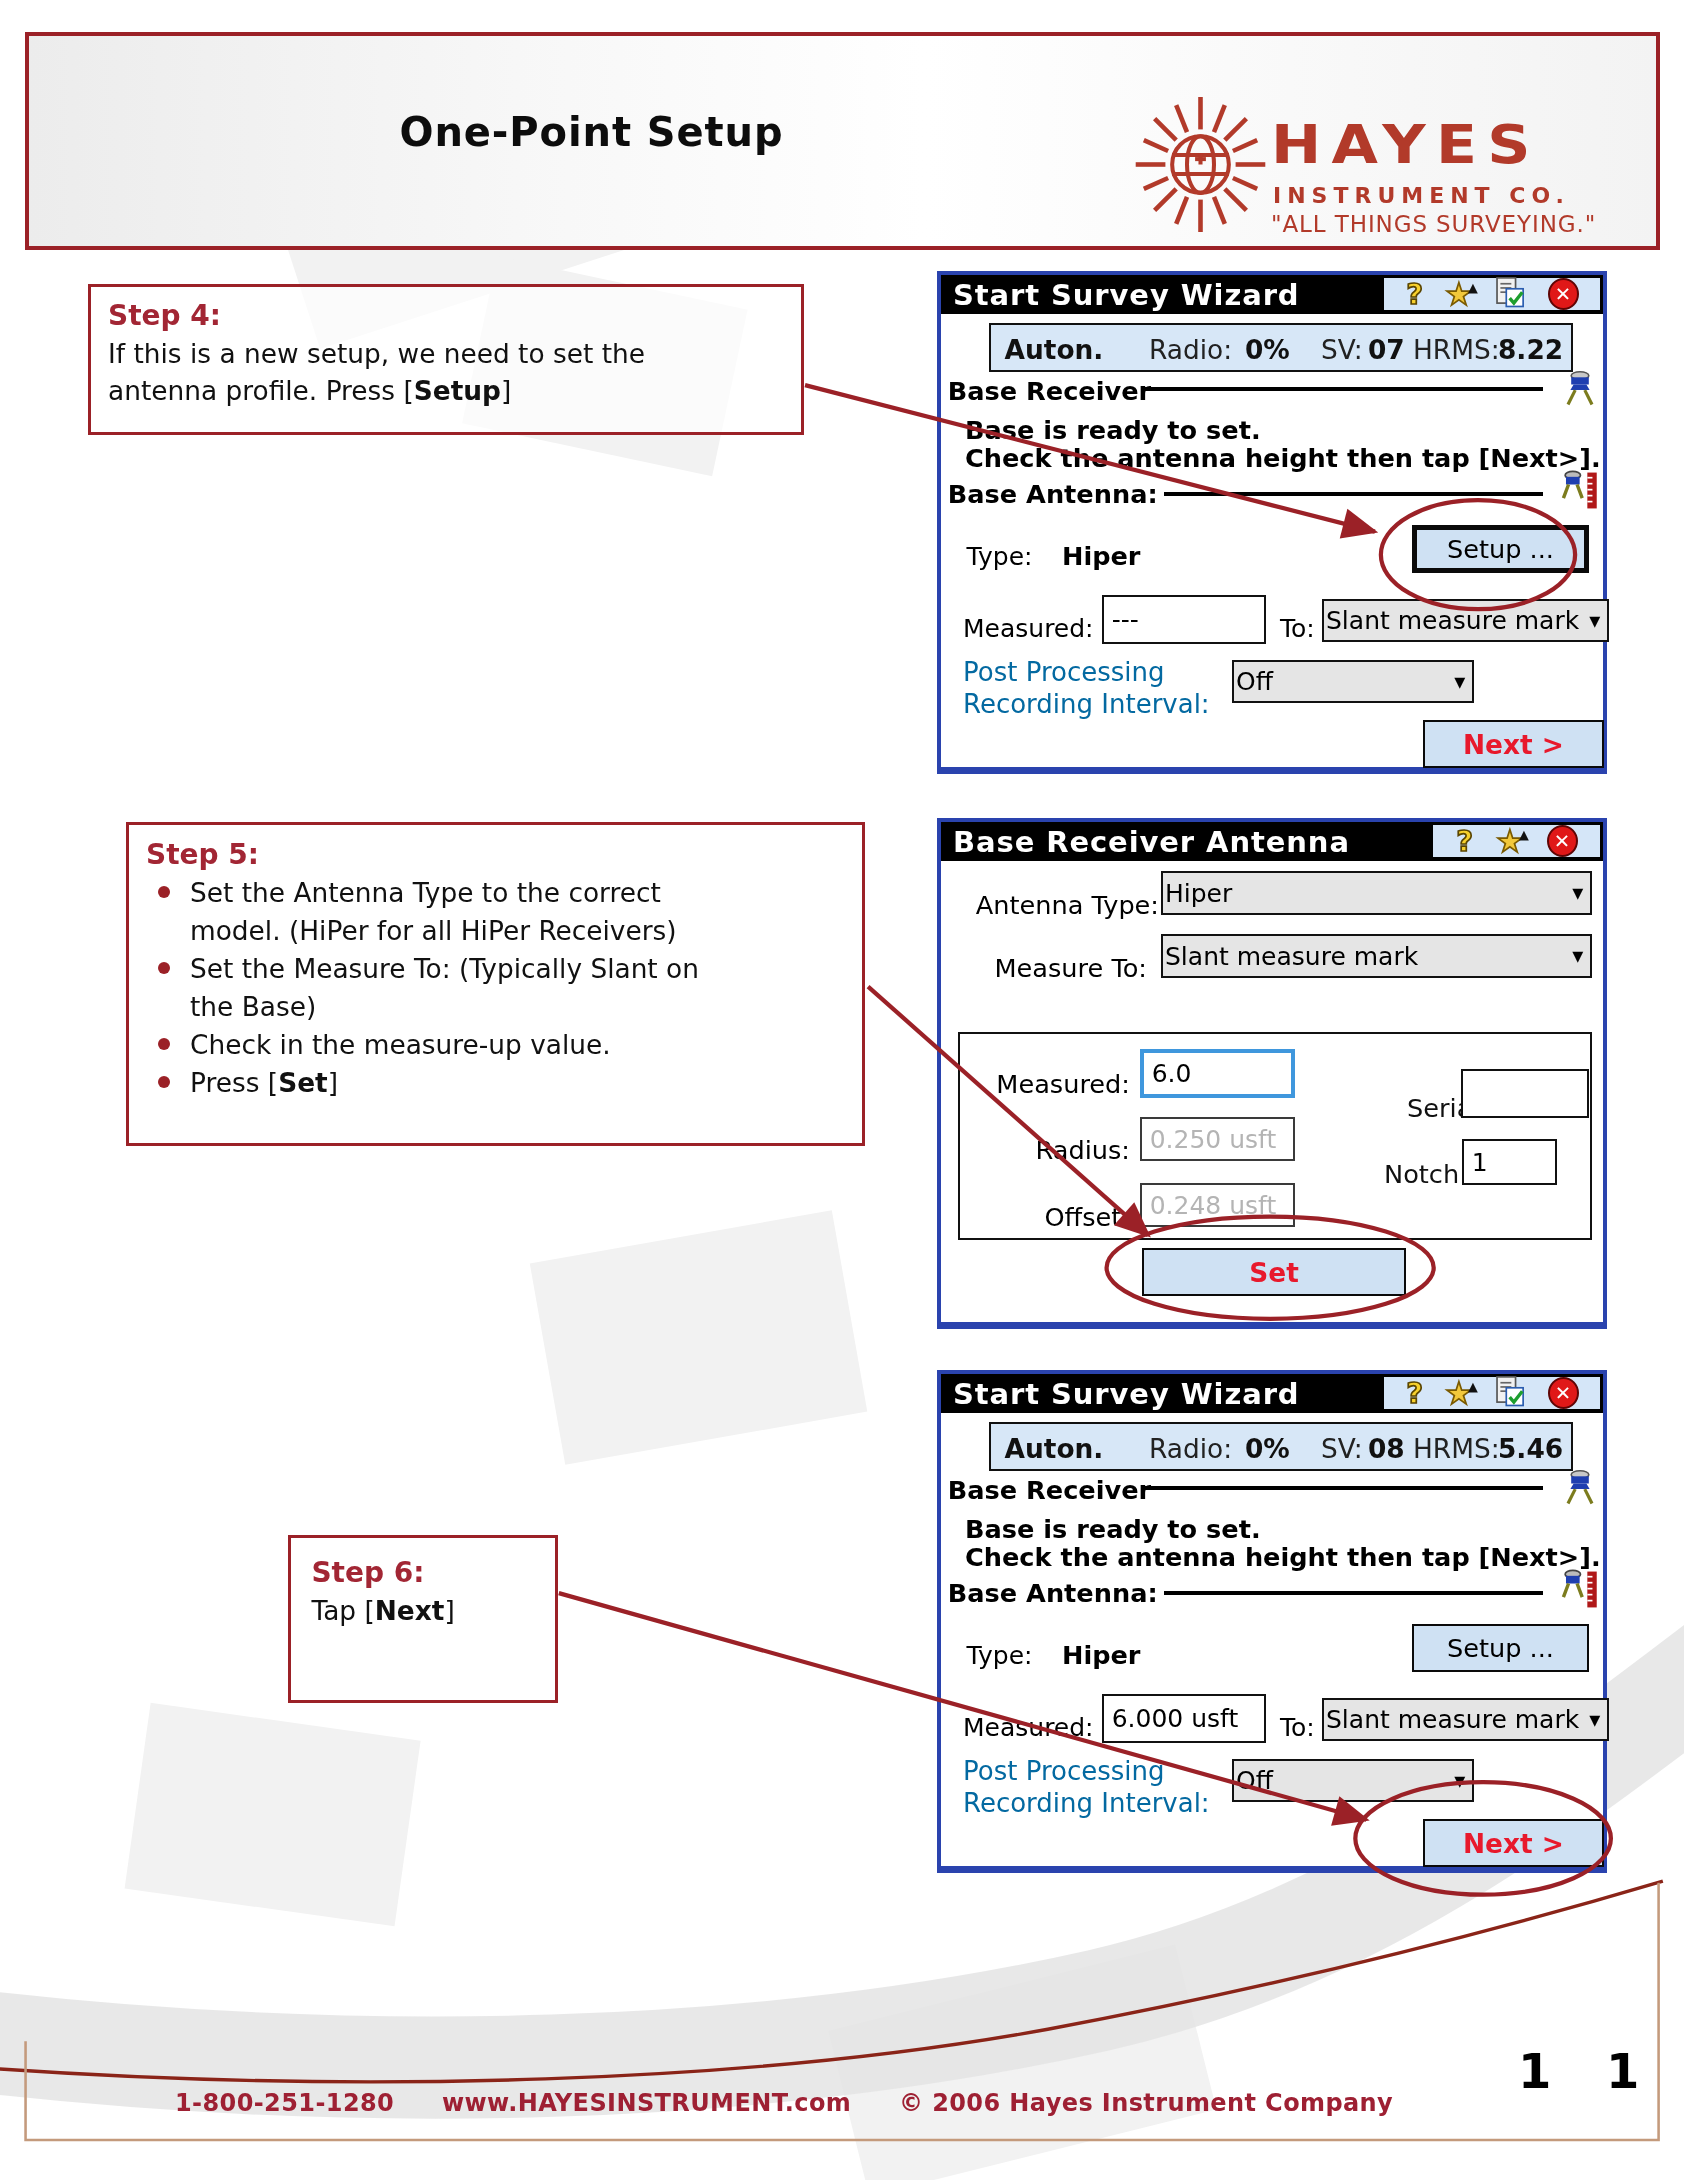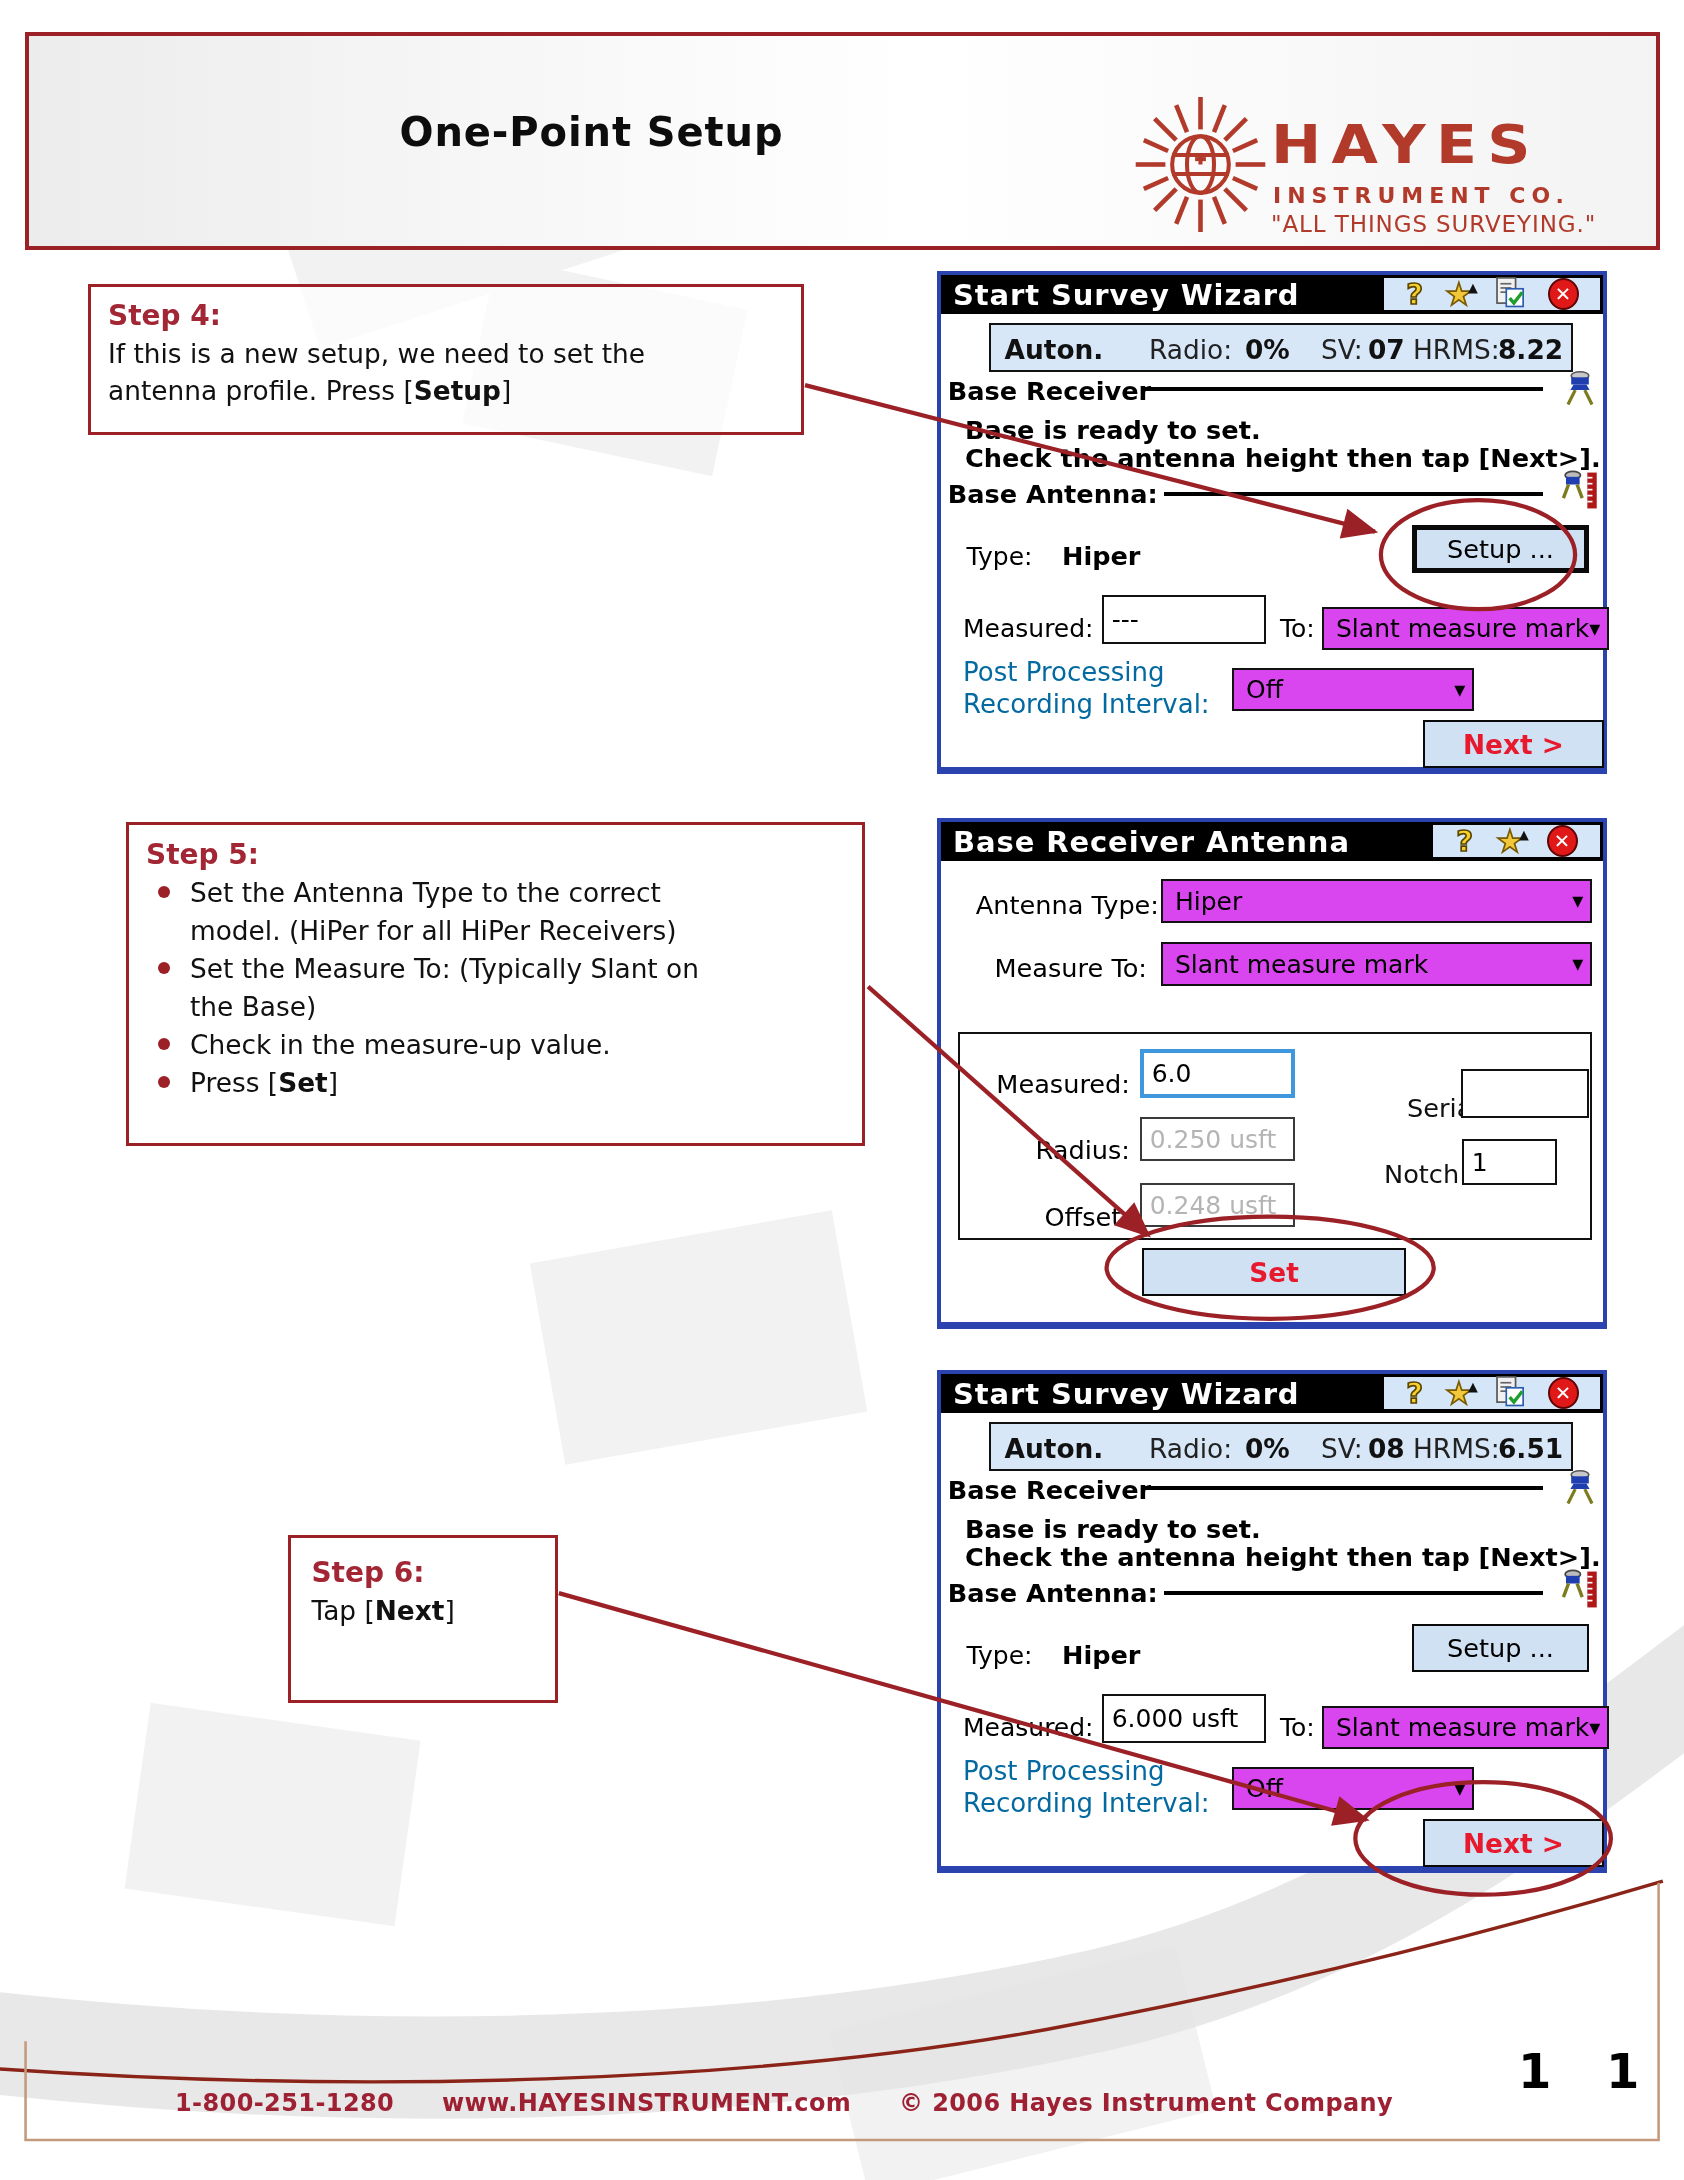--- a/index.html
+++ b/index.html
@@ -55,22 +55,22 @@
   .msg{position:absolute;font-size:25.6px;font-weight:bold;color:#000;white-space:nowrap;}
   .plain{position:absolute;font-size:25px;color:#000;white-space:nowrap;}
   .btn{position:absolute;background:#cfe1f3;border:2.6px solid #0a0a0a;box-sizing:border-box;display:flex;
        align-items:center;justify-content:center;font-size:25.6px;color:#000;}
   .btn.emph{border-width:5.1px;}
   .btn.redtxt{color:#e8192c;font-weight:bold;}
   .field{position:absolute;background:#fff;border:2.6px solid #111;box-sizing:border-box;font-size:25px;color:#000;
          display:flex;align-items:center;padding-left:7.7px;}
   .field.gray{color:#b4b4b4;border-color:#3a3a3a;}
   .field.focus{border:4.3px solid #3f97dd;}
-  .dd{position:absolute;background:#d946ef;border:2.6px solid #111;box-sizing:border-box;font-size:25px;color:#000;
-      display:flex;align-items:center;padding-left:12px;margin-top:8px;}
+  .dd{position:absolute;background:#e5e5e5;border:2.6px solid #111;box-sizing:border-box;font-size:25px;color:#000;
+      display:flex;align-items:center;padding-left:2px;}
   .dd::after{content:"\25BE";position:absolute;right:6.8px;top:50%;transform:translateY(-54%);font-size:22px;color:#000;}
   .rlabel{position:absolute;font-size:25.6px;color:#000;text-align:right;white-space:nowrap;}
 
   
   .w-sec1{left:6.8px;top:101px;}  .w-line1{left:201px;right:60px;top:112px;}
   .w-icon1{position:absolute;right:6.8px;top:94px;}
   .w-msg1{left:24px;top:140px;} .w-msg2{left:24px;top:168px;}
   .w-sec2{left:6.8px;top:204px;}  .w-line2{left:223px;right:60px;top:217px;}
   .w-icon2{position:absolute;right:1.7px;top:194px;}
   .w-setup{left:471px;top:250px;width:177px;height:48px;}
@@ -312,21 +312,21 @@
         <span class="icon-close">✕</span>
       </div>
     </div>
     <div class="statusbox">
       <span class="b" style="left:13.6px">Auton.</span>
       <span class="lbl" style="left:158px">Radio:</span>
       <span class="b" style="left:254px">0%</span>
       <span class="lbl" style="left:330px">SV:</span>
       <span class="b" style="left:377px">08</span>
       <span class="lbl" style="left:422px">HRMS:</span>
-      <span class="b" style="left:507px">6.51</span>
+      <span class="b" style="left:507px">5.46</span>
     </div>
     <div class="sec w-sec1">Base Receiver</div>
     <div class="secline w-line1"></div>
     <span class="w-icon1">
       <svg width="32" height="39" viewBox="0 0 40 46">
           <ellipse cx="20" cy="7" rx="11" ry="5" fill="#c8c8c8" stroke="#555" stroke-width="2"></ellipse>
           <rect x="9" y="9" width="22" height="9" fill="#1f3fb0"></rect>
           <path d="M12 18 h16 l4 7 h-24 z" fill="#1f3fb0"></path>
           <path d="M14 25 L5 43 M26 25 L35 43" stroke="#7c7c1e" stroke-width="4" fill="none"></path>
         </svg>

